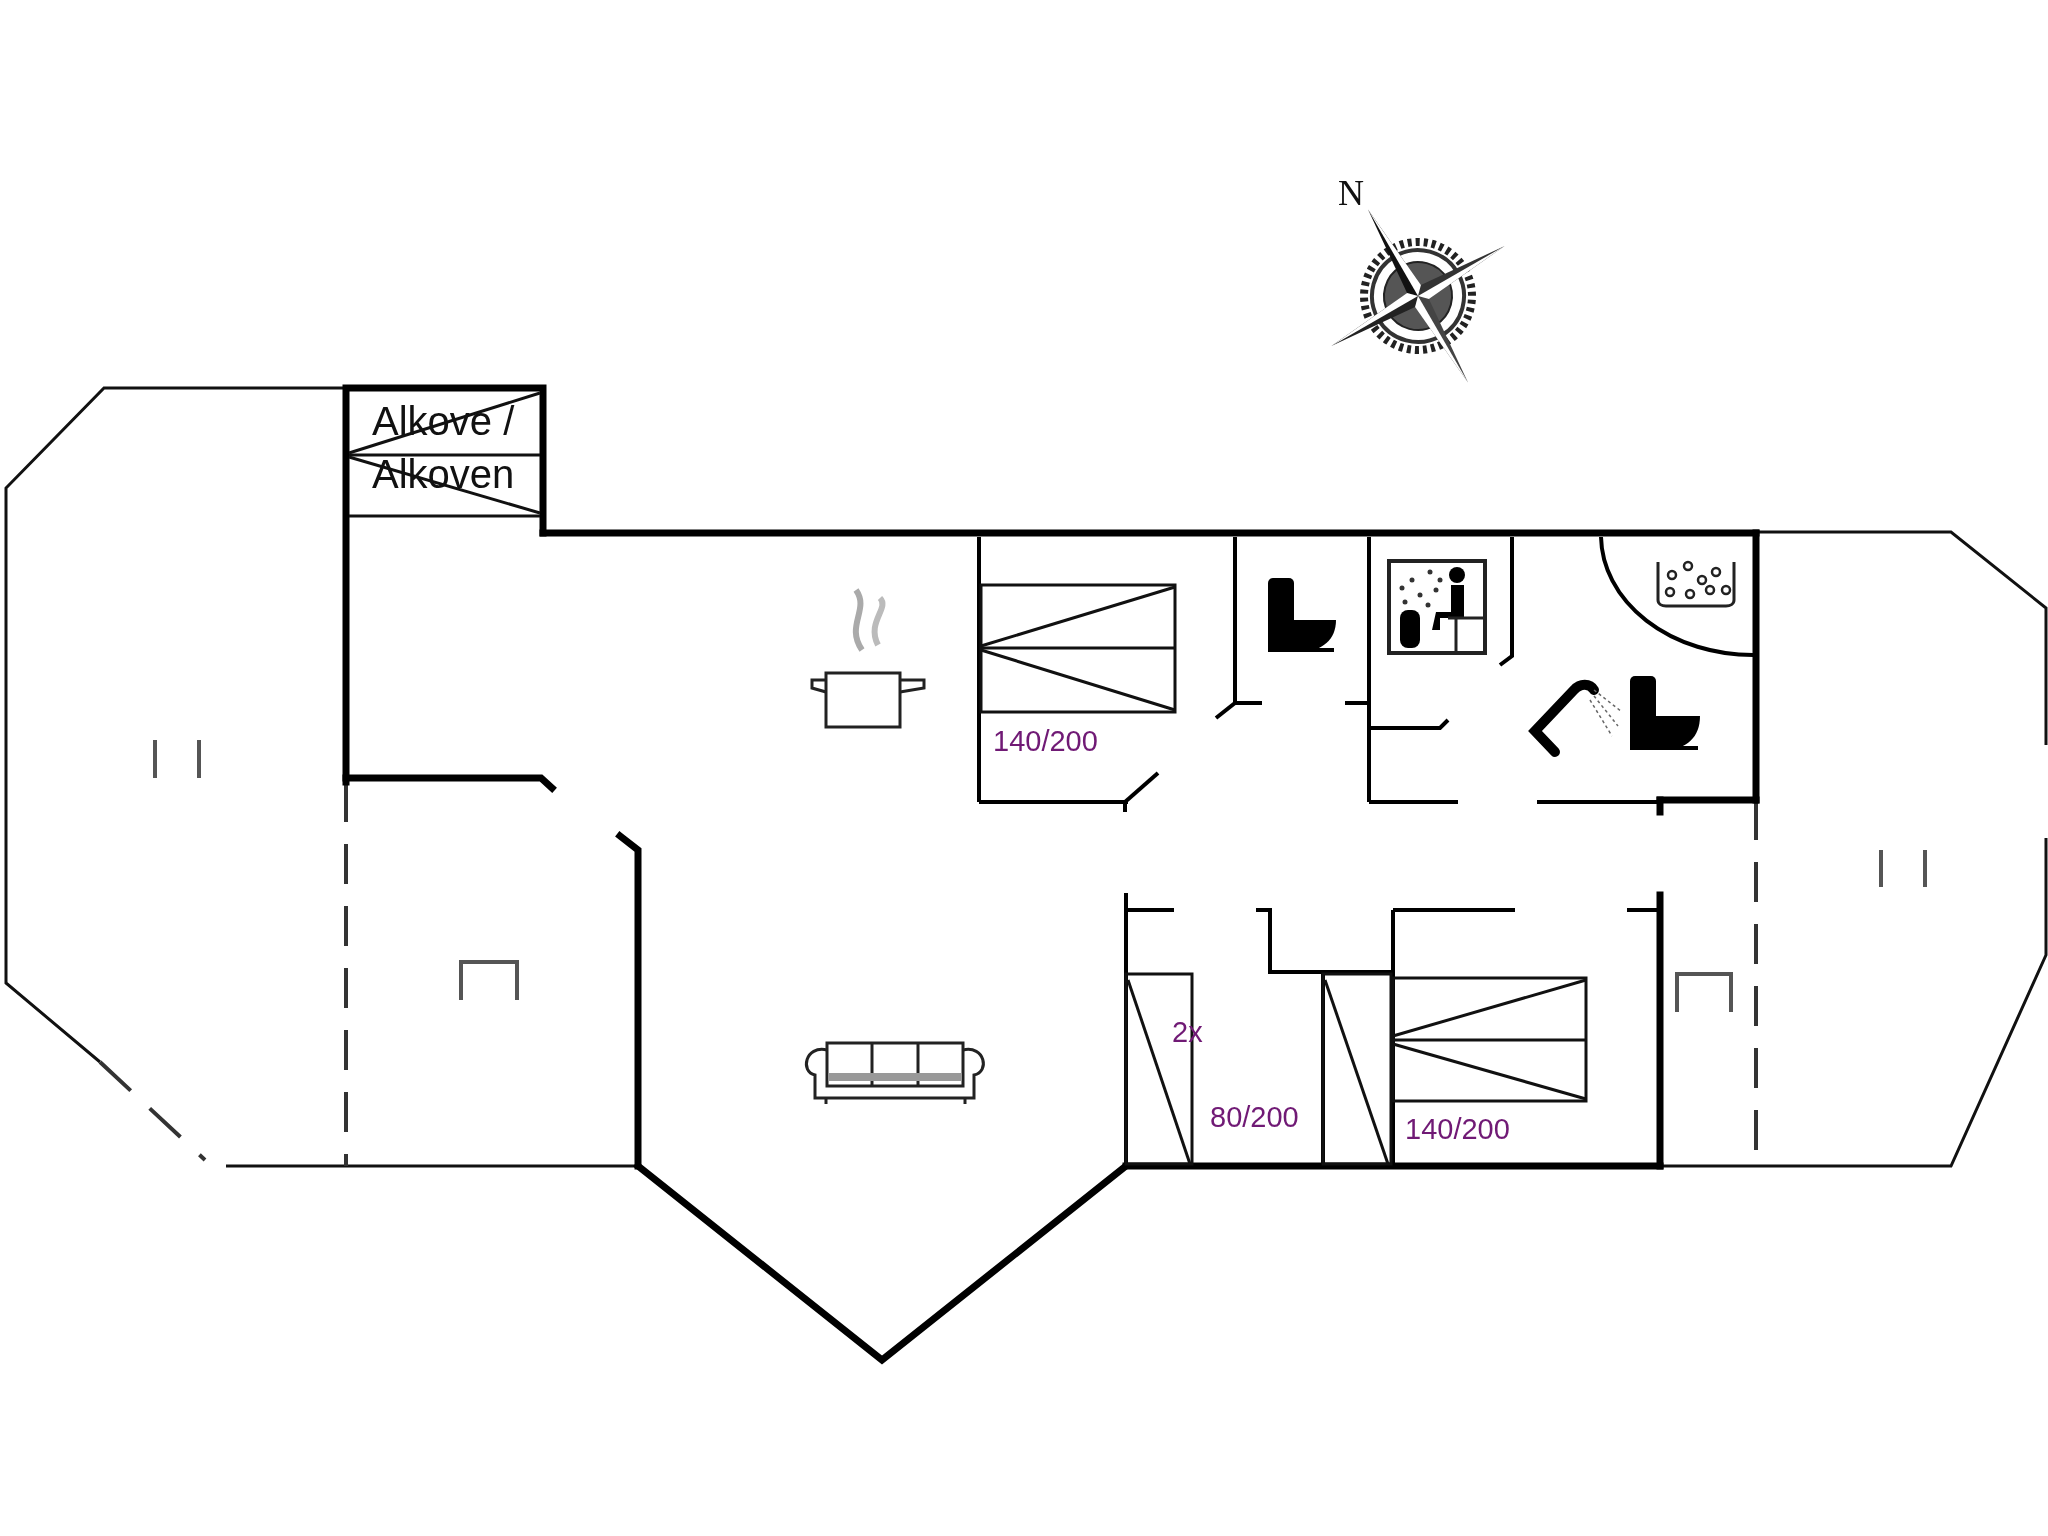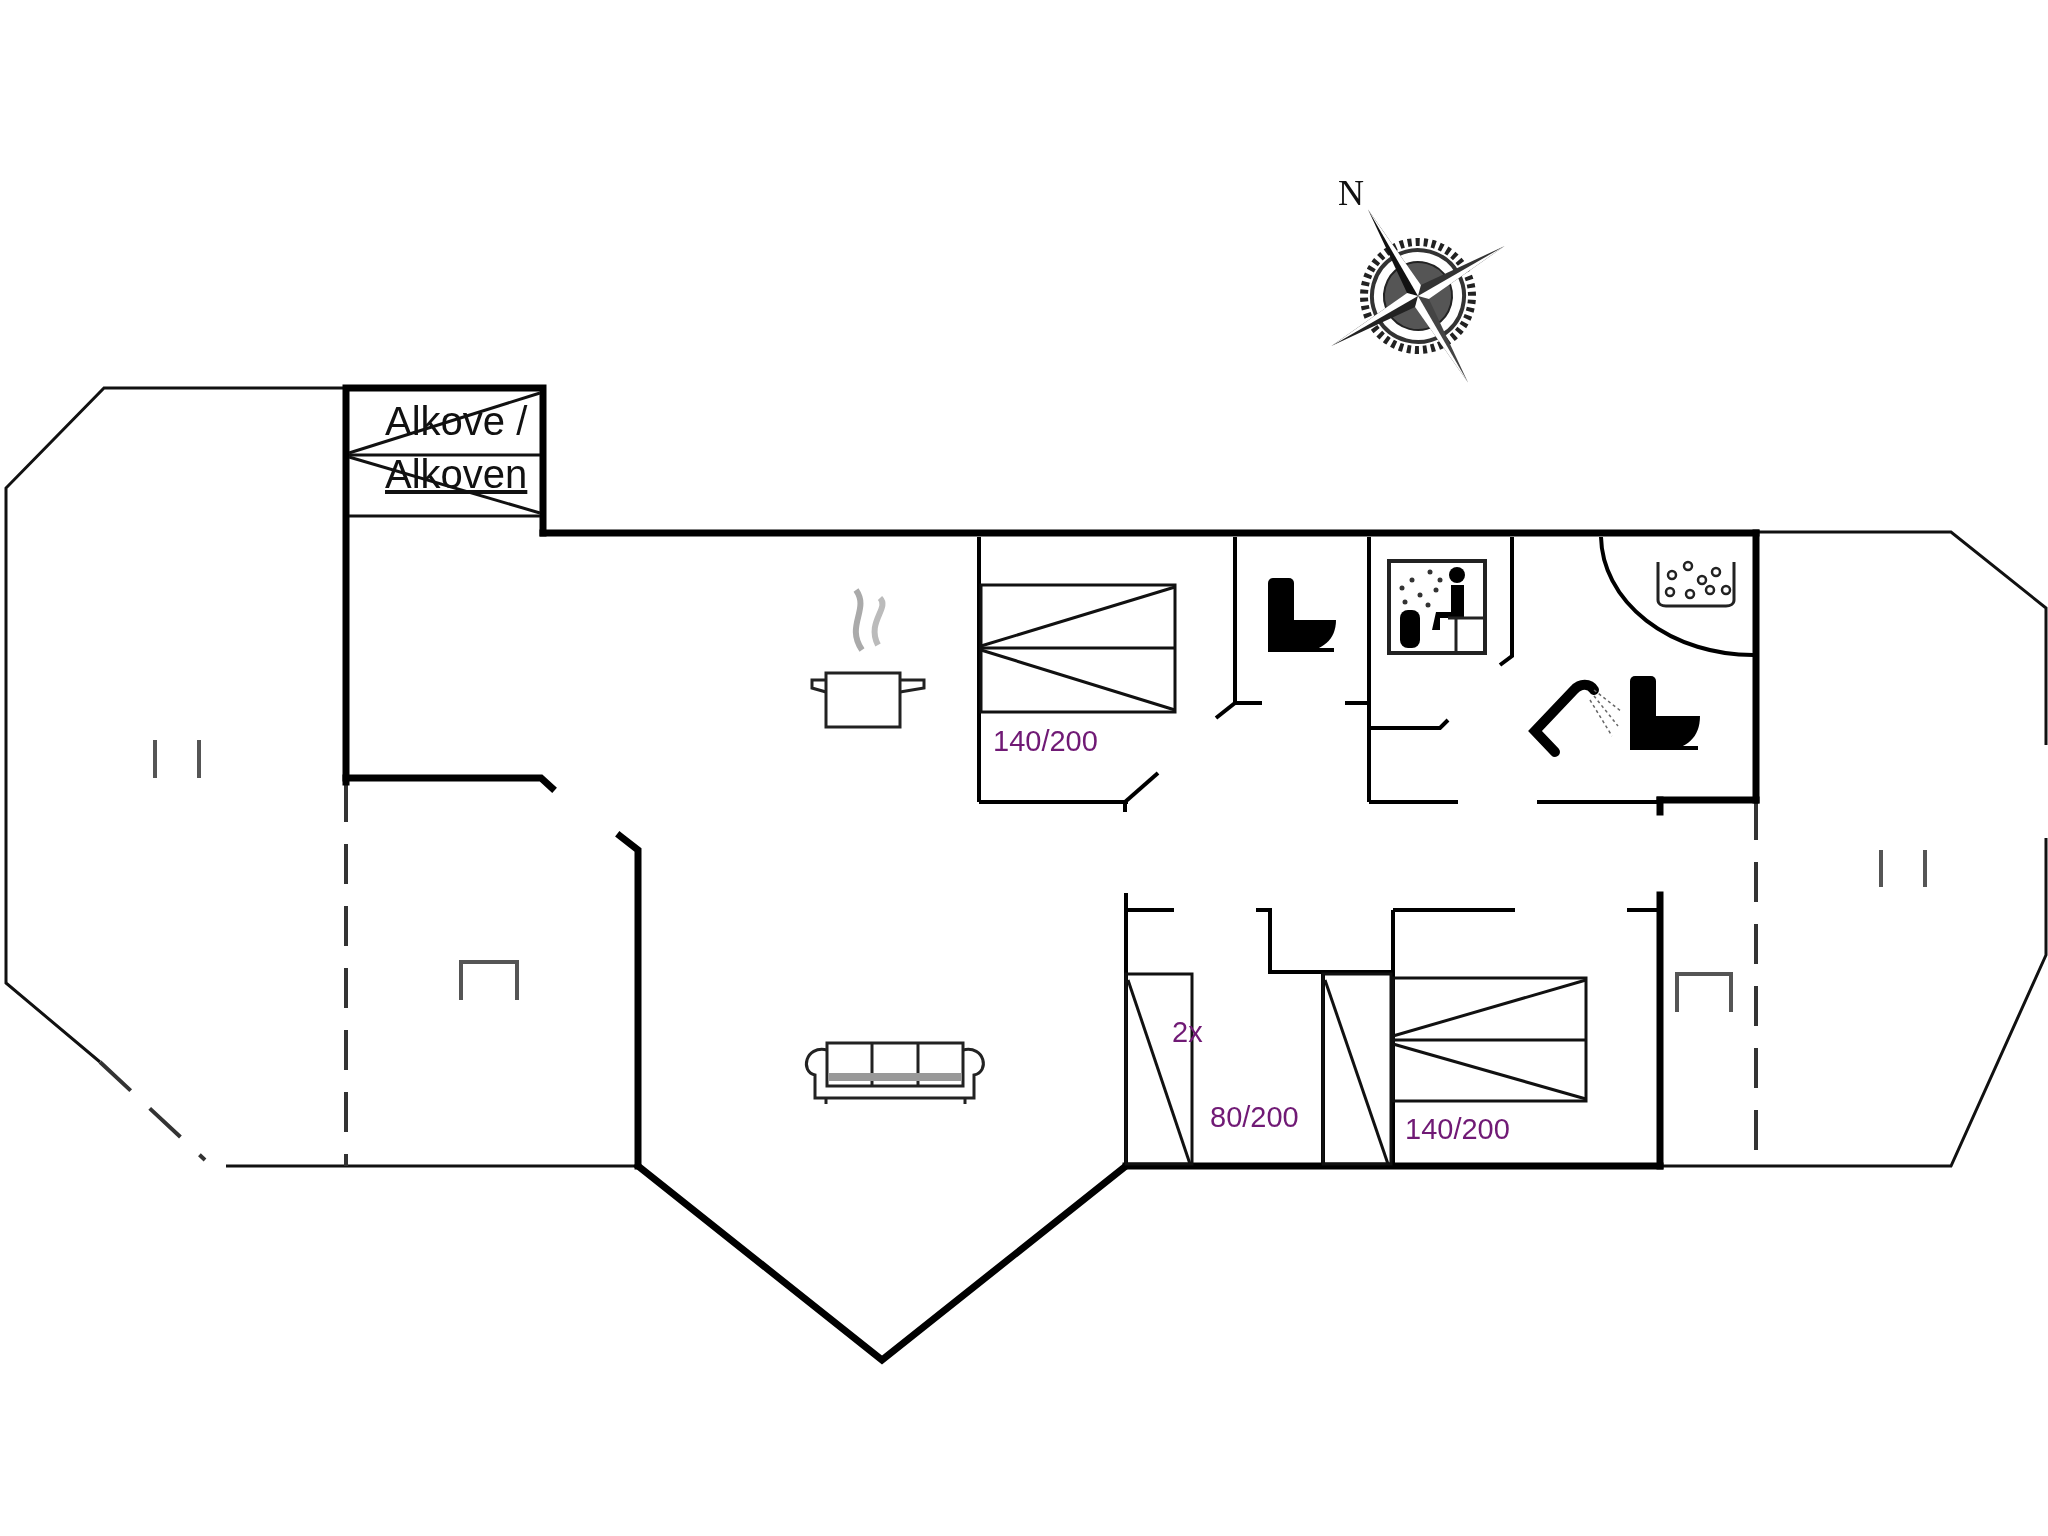--- a/index.html
+++ b/index.html
@@ -6,21 +6,21 @@
   body { width: 2048px; height: 1536px; overflow: hidden; position: relative;
          font-family: "Liberation Sans", "DejaVu Sans", sans-serif; }
   svg { position: absolute; left: 0; top: 0; }
   .w-thick { stroke: #000; stroke-width: 7; fill: none; stroke-linecap: square; stroke-linejoin: miter; }
   .w-mid { stroke: #000; stroke-width: 4; fill: none; }
   .w-thin { stroke: #111; stroke-width: 3; fill: none; }
   .w-dash { stroke: #333; stroke-width: 4; fill: none; stroke-dasharray: 40 22; }
   .furn { stroke: #111; stroke-width: 3; fill: none; }
   .lbl { position: absolute; font-family: "Liberation Sans", sans-serif; color: #1a1a1a; white-space: nowrap; }
   .bedsize { font-size: 29px; color: #701a75; }
-  .alkove { font-size: 40px; color: #111; margin-left: 13px; }
+  .alkove { font-size: 40px; color: #111; }
   .north { font-family: "Liberation Serif", serif; font-size: 36px; color: #111; }
   .marker { stroke: #555; stroke-width: 4; fill: none; }
 </style>
 </head>
 <body>
 
 <div>
 
 <svg width="2048" height="1536" viewBox="0 0 2048 1536">
 
@@ -206,21 +206,21 @@
   <g>
     <rect x="1630" y="676" width="26" height="62" rx="5" fill="#000"></rect>
     <path d="M 1630,716 L 1700,716 C 1700,738 1686,748 1668,750 L 1664,750 L 1630,750 Z" fill="#000"></path>
     <rect x="1632" y="746" width="66" height="4" fill="#000"></rect>
   </g>
 </svg>
 
 <div class="lbl north" style="left:1338px; top:172px;">N</div>
 
 <div class="lbl alkove" style="left:372px; top:399px;">Alkove /</div>
-<div class="lbl alkove" style="left:372px; top:452px;text-decoration:underline;">Alkoven</div>
+<div class="lbl alkove" style="left:372px; top:452px;">Alkoven</div>
 
 <div class="lbl bedsize" style="left:993px; top:725px;">140/200</div>
 
 <div class="lbl bedsize" style="left:1172px; top:1016px;">2x</div>
 <div class="lbl bedsize" style="left:1210px; top:1057px;margin-top:44px;">80/200</div>
 
 <div class="lbl bedsize" style="left:1405px; top:1113px;">140/200</div>
 
 </div>
 

